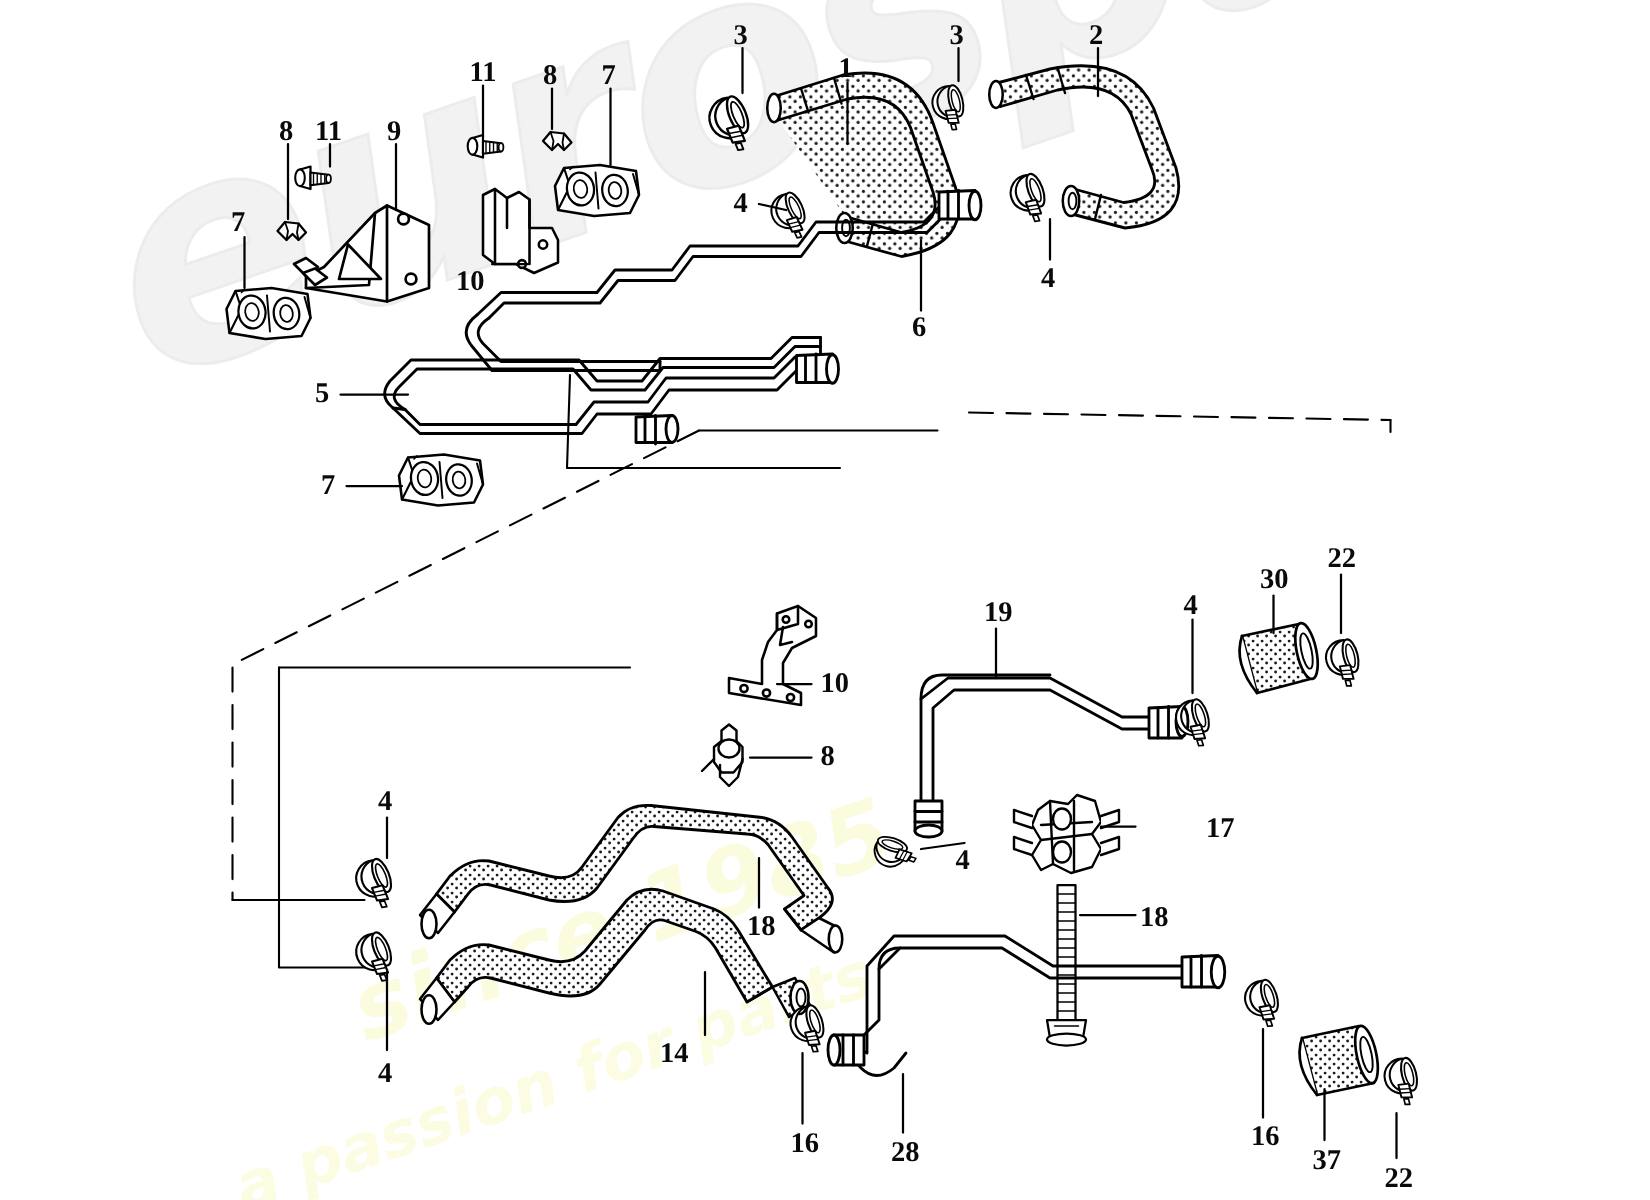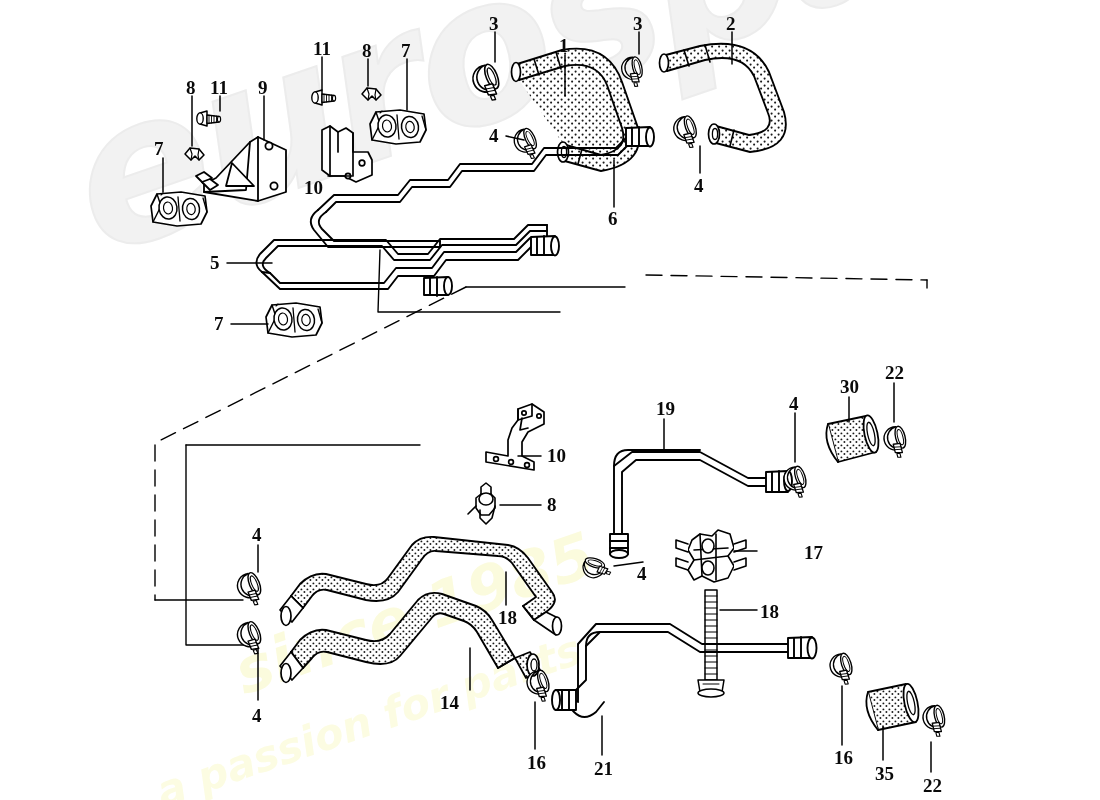--- a/index.html
+++ b/index.html
@@ -421,18 +421,18 @@
   <div class="lbl" style="left:840px;top:377px;">30</div>
   <div class="lbl" style="left:885px;top:363px;">22</div>
   <div class="lbl" style="left:252px;top:525px;">4</div>
   <div class="lbl" style="left:252px;top:706px;">4</div>
   <div class="lbl" style="left:498px;top:608px;">18</div>
   <div class="lbl" style="left:637px;top:564px;">4</div>
   <div class="lbl" style="left:804px;top:543px;">17</div>
   <div class="lbl" style="left:760px;top:602px;">18</div>
   <div class="lbl" style="left:440px;top:693px;">14</div>
   <div class="lbl" style="left:527px;top:753px;">16</div>
-  <div class="lbl" style="left:594px;top:759px;">21</div>
+  <div class="lbl" style="left:594px;top:759px;">28</div>
   <div class="lbl" style="left:834px;top:748px;">16</div>
-  <div class="lbl" style="left:875px;top:764px;">35</div>
+  <div class="lbl" style="left:875px;top:764px;">37</div>
   <div class="lbl" style="left:923px;top:776px;">22</div>
 
 </div>
 
 </body></html>

